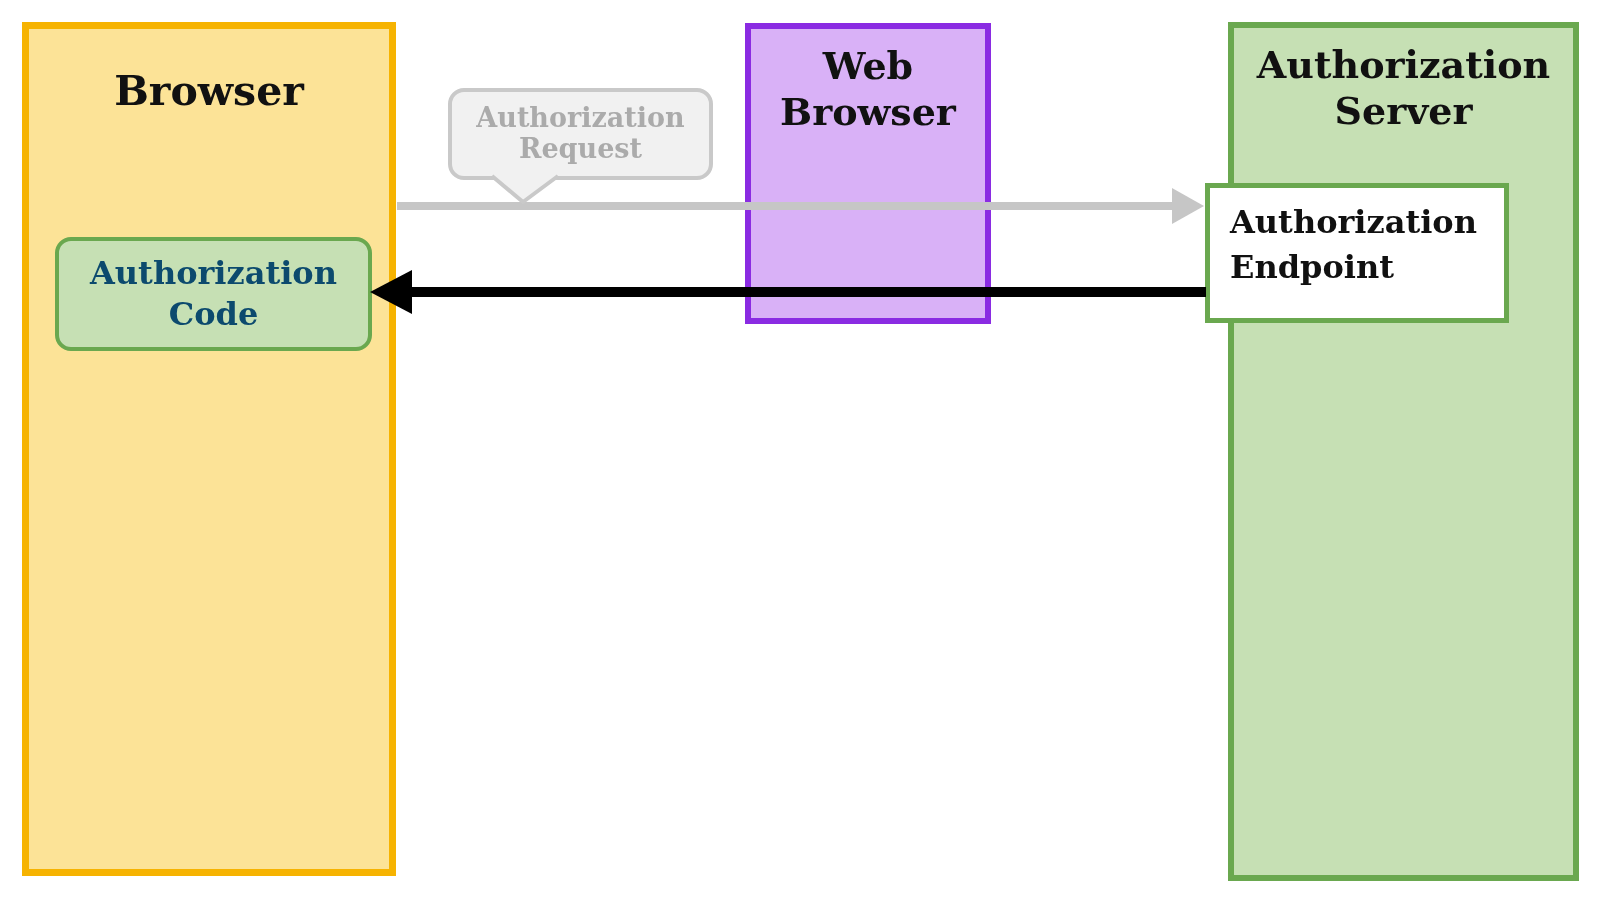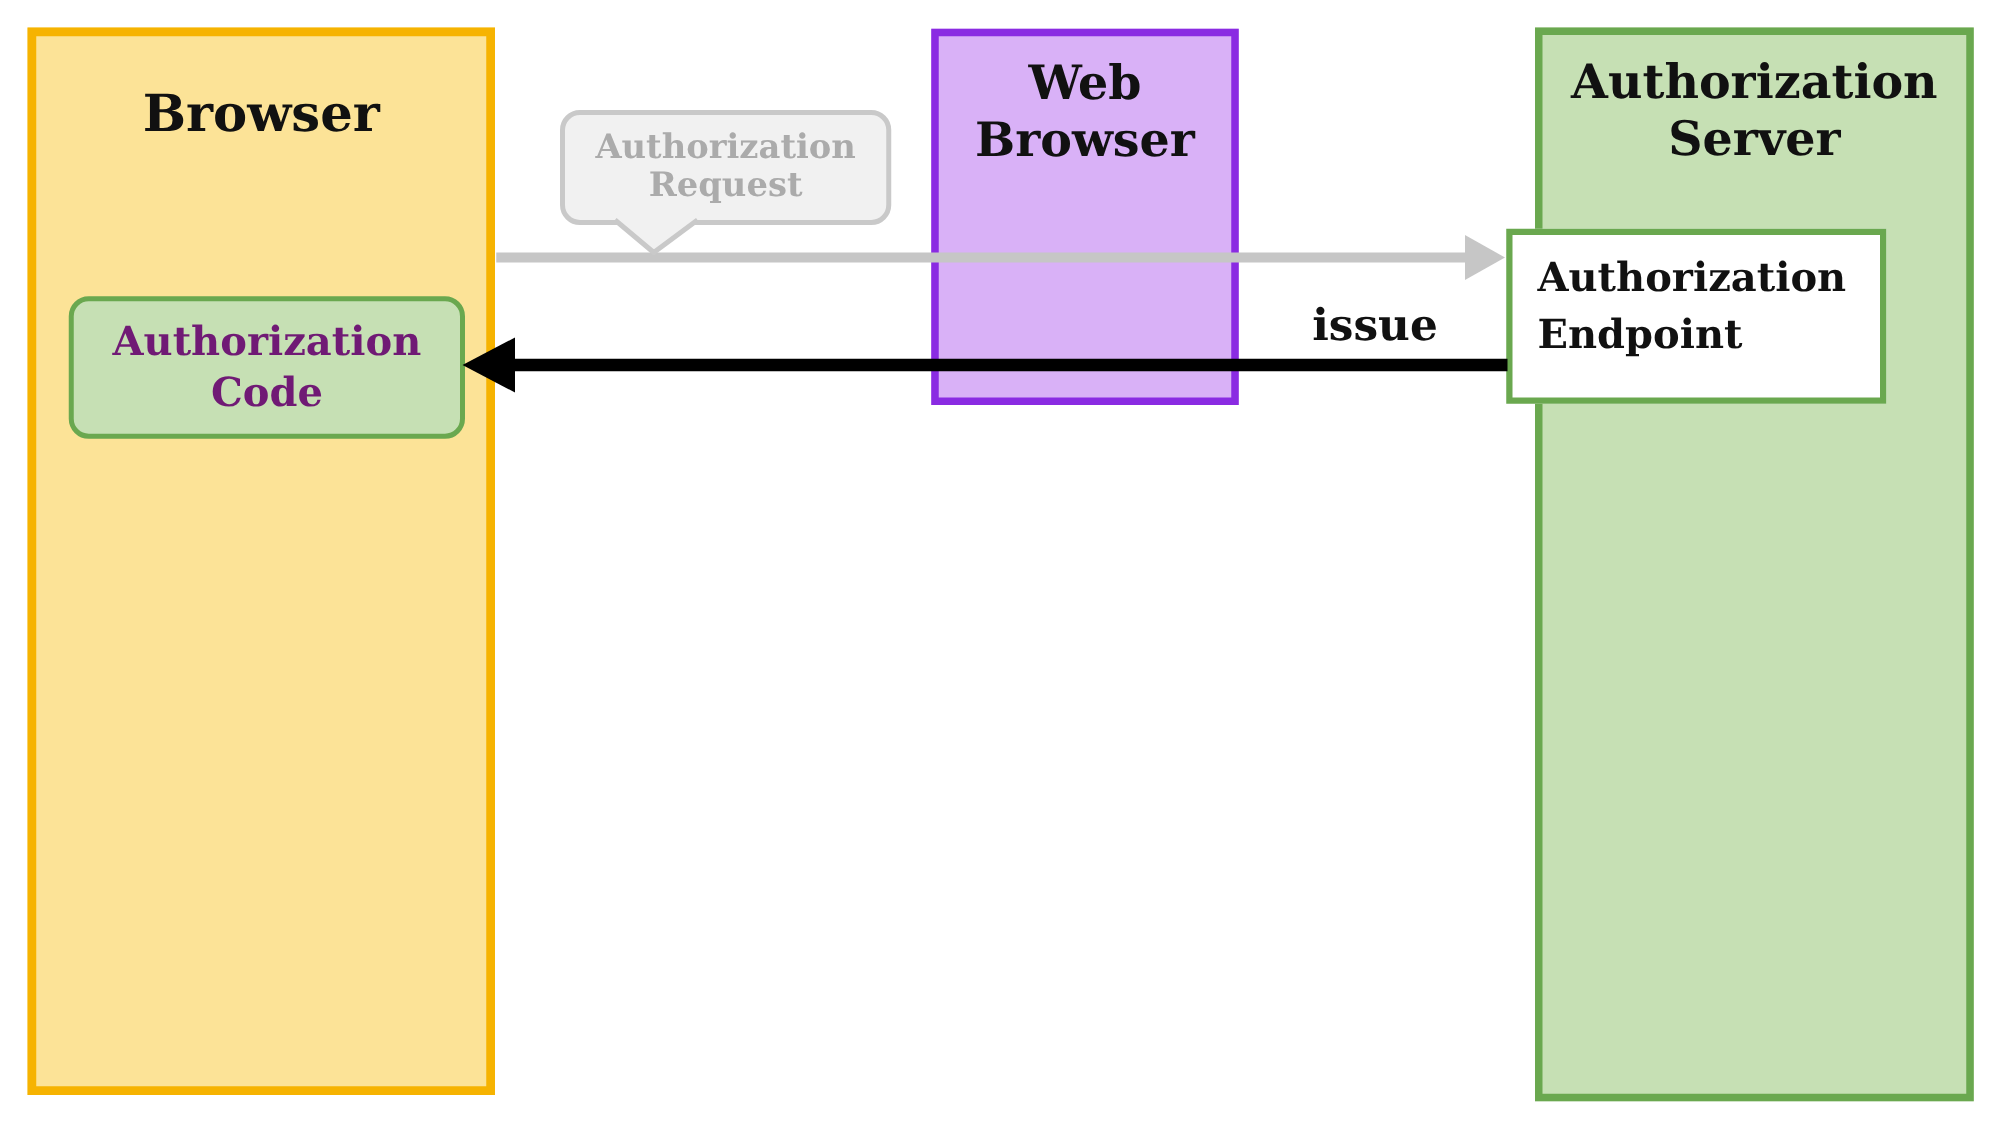--- a/index.html
+++ b/index.html
@@ -43,21 +43,21 @@
     background: #C6E0B4;
     border: 4px solid #6AA84F;
     border-radius: 16px;
     display: flex;
     align-items: center;
     justify-content: center;
     text-align: center;
     font-weight: bold;
     font-size: 32px;
     line-height: 1.28;
-    color: #701a75;
+    color: #0c4a6e;
   }
   
   .browser {
     left: 745px; top: 23px;
     width: 246px; height: 301px;
     background: #D9B1F7;
     border: 6px solid #8A2BE2;
   }
   .browser .actor-title {
     padding-top: 14px;
@@ -141,21 +141,20 @@
   </div>
 
   <div class="box endpoint">
     <span>Authorization Endpoint</span>
   </div>
 
   <div class="box bubble">
     <span>Authorization Request</span>
   </div>
 
-  <div class="issue-label">issue</div>
 
   <svg class="arrow-layer" width="1600" height="900" viewBox="0 0 1600 900" xmlns="http://www.w3.org/2000/svg">
 
     <g>
       <line x1="397" y1="206" x2="1176" y2="206" stroke="#C6C6C6" stroke-width="8"></line>
       <polygon points="1204,206 1172,188 1172,224" fill="#C6C6C6"></polygon>
     </g>
 
     <path d="M 492 176 L 523 202 L 558 176" fill="#F1F1F1" stroke="#C9C9C9" stroke-width="4" stroke-linejoin="round"></path>
 

